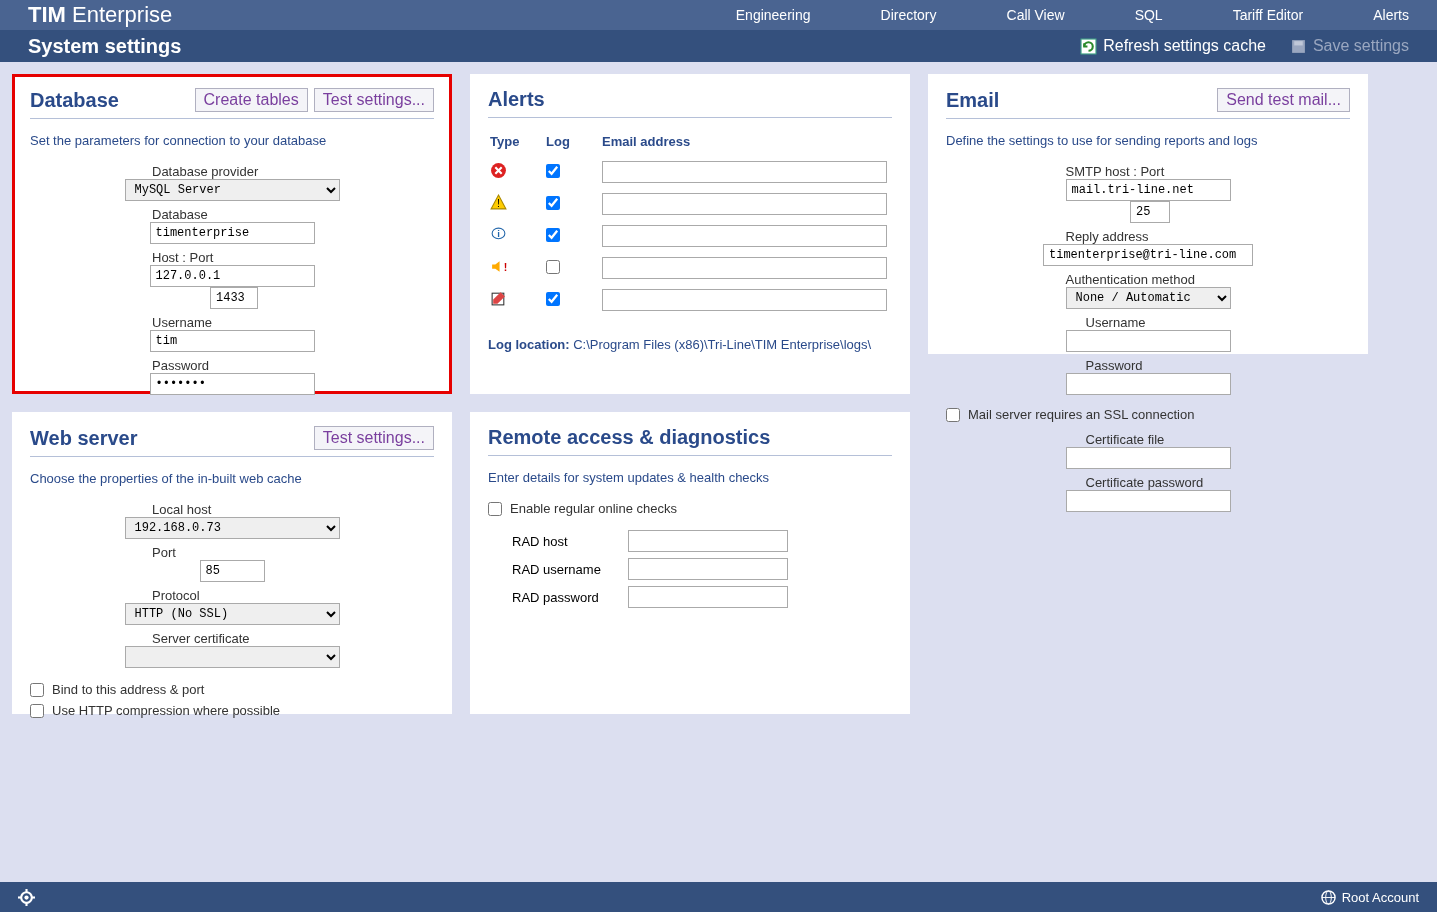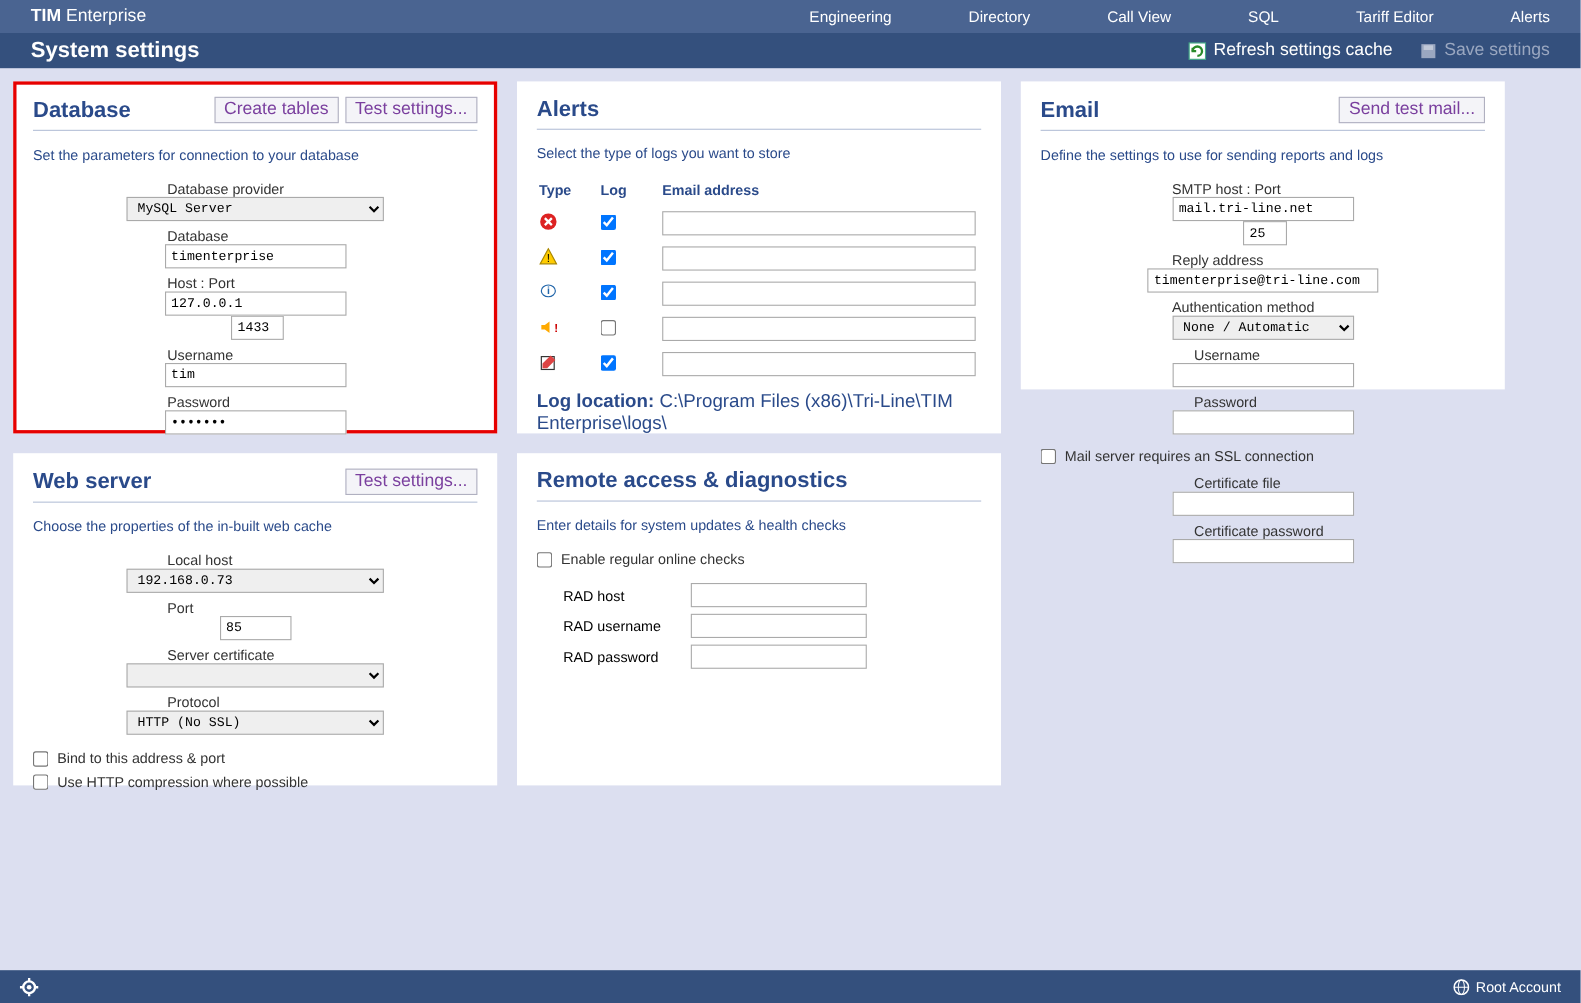--- a/index.html
+++ b/index.html
@@ -13,21 +13,21 @@
   position: relative;
 }
 .topbar {
   background: #4a6491;
   color: #fff;
   height: 30px;
   display: flex;
   align-items: center;
   padding: 0 28px;
 }
-.brand { font-size: 16px; font-weight: 300; }
+.brand { font-size: 22px; font-weight: 300; }
 .brand b { font-weight: 700; }
 .topnav { margin-left: auto; display: flex; gap: 38px; font-size: 14px; }
 .topnav span { cursor: pointer; padding-left: 32px; }
 .subbar {
   background: #34507d;
   color: #fff;
   height: 32px;
   display: flex;
   align-items: center;
   padding: 0 28px;
@@ -74,30 +74,30 @@
   font-family: "Courier New", monospace;
   font-size: 12px;
   border: 1px solid #aaa;
   padding: 2px 5px;
   height: 22px;
   background: #fff;
 }
 select { background: #efefef; }
 input.w160 { width: 165px; }
 input.w55 { width: 48px; margin-left: 4px; }
-select.w230 { width: 234px; }
+select.w230 { width: 215px; }
 select.w160 { width: 165px; }
 .alerts-table { width: 100%; }
 .alerts-table th { text-align: left; color: #2a4a8a; font-weight: 700; padding-bottom: 6px; font-size: 13px; }
 .alerts-table td { padding: 4px 0; vertical-align: middle; }
 .alerts-table .col-type { width: 54px; }
 .alerts-table .col-log { width: 54px; }
 .alerts-table input[type=text] { width: 285px; }
 .icon-sm { width: 17px; height: 17px; display: inline-block; }
-.log-location { margin-top: 7px; font-size: 17px; }
+.log-location { margin-top: 20px; font-size: 13px; }
 .log-location .lbl { color: #2a4a8a; font-weight: 700; }
 .log-location .path { color: #2a4a8a; }
 .checkbox-row { display: flex; align-items: center; gap: 8px; margin-top: 6px; }
 .checkbox-row label { color: #333; }
 .footer {
   position: absolute;
   bottom: 0; left: 0; right: 0;
   height: 30px;
   background: #34507d;
   color: #fff;
@@ -182,21 +182,20 @@
     <div class="form-row">
       <div class="form-label">Password</div>
       <input type="text" class="w160" value="•••••••" style="">
     </div>
   </div>
 
   <div class="panel">
     <div class="panel-header">
       <div class="panel-title">Alerts</div>
     </div>
-    <div class="panel-desc">Select the type of logs you want to store</div>
     <table class="alerts-table">
       <tbody>
           <tr>
         <th class="col-type">Type</th>
         <th class="col-log">Log</th>
         <th>Email address</th>
       </tr>
       <tr>
         <td><svg class="icon-sm" viewBox="0 0 16 16">
                 <circle cx="8" cy="8" r="7" fill="#d22"></circle>
@@ -298,26 +297,26 @@
     <div class="panel-desc">Choose the properties of the in-built web cache</div>
     <div class="form-row">
       <div class="form-label">Local host</div>
       <select class="w230"><option>192.168.0.73</option></select>
     </div>
     <div class="form-row">
       <div class="form-label">Port</div>
       <input type="text" style="width: 65px;" value="85">
     </div>
     <div class="form-row">
+      <div class="form-label">Protocol</div>
+      <select class="w230"><option>HTTP (No SSL)</option></select>
+    </div>
+    <div class="form-row">
       <div class="form-label">Server certificate</div>
       <select class="w230"><option></option></select>
-    </div>
-    <div class="form-row">
-      <div class="form-label">Protocol</div>
-      <select class="w230"><option>HTTP (No SSL)</option></select>
     </div>
     <div class="checkbox-row" style="margin-top:14px;">
       <input type="checkbox" style="">
       <label>Bind to this address &amp; port</label>
     </div>
     <div class="checkbox-row">
       <input type="checkbox" style="">
       <label>Use HTTP compression where possible</label>
     </div>
   </div>

